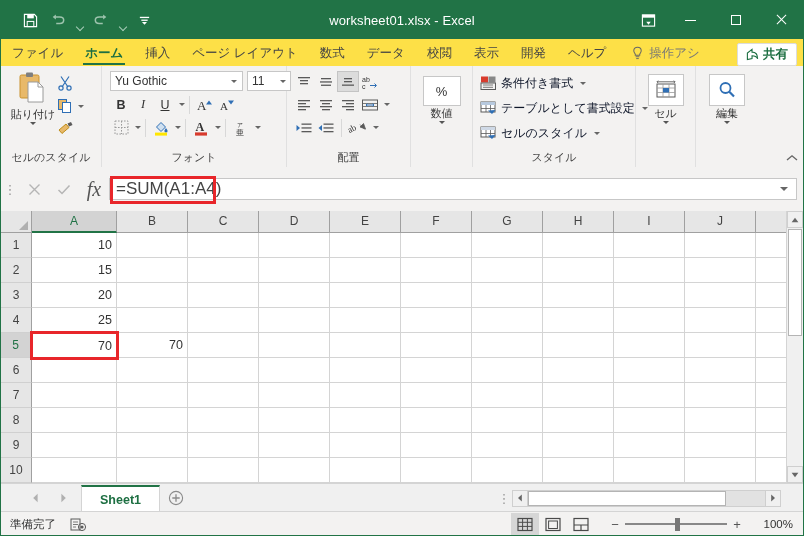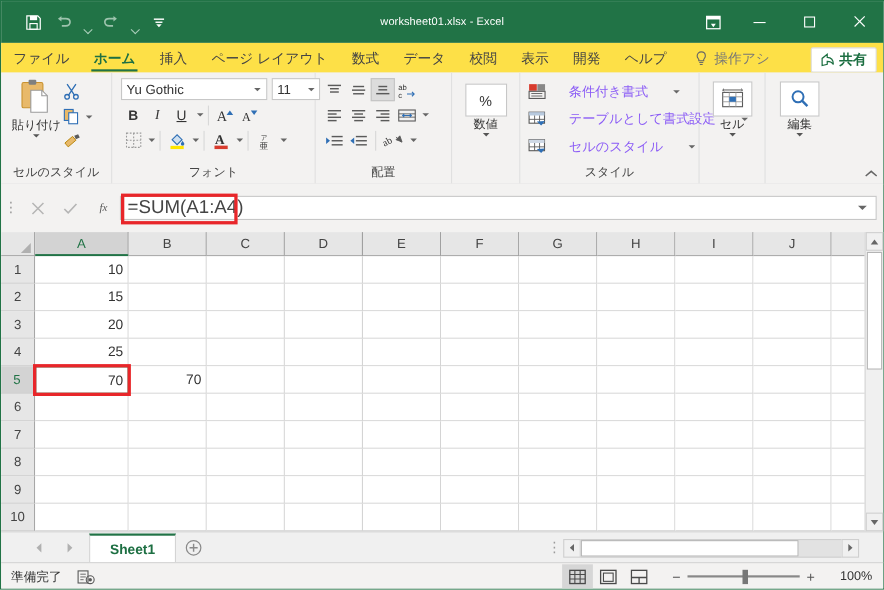--- a/index.html
+++ b/index.html
@@ -17,21 +17,21 @@
   .titlebar{position:absolute;left:0;top:0;width:802px;height:38px;background:#217346;
             display:flex;align-items:center;color:#fff;}
   .qat{display:flex;align-items:center;gap:2px;padding-left:16px;}
   .qat-btn{width:26px;height:26px;display:flex;align-items:center;justify-content:center;
            border-radius:2px;}
   .qat-btn svg{display:block;}
   .qat-caret{width:13px;height:26px;display:flex;align-items:flex-end;justify-content:center;
              padding-bottom:7px;}
   .qat-caret::after{content:"";width:5px;height:5px;border-left:1px solid #a9cdb9;
                     border-bottom:1px solid #a9cdb9;transform:rotate(-45deg);}
-  .title-text{position:absolute;left:0;right:0;text-align:center;font-size:10px;color:#fff;
+  .title-text{position:absolute;left:0;right:0;text-align:center;font-size:13px;color:#fff;
               pointer-events:none;letter-spacing:.1px;}
   .tb-right{margin-left:auto;display:flex;align-items:center;height:38px;}
   .signin{background:#fff;color:#217346;font-size:12px;padding:4px 12px;margin-right:10px;
           border-radius:1px;line-height:14px;}
   .ribbon-disp{width:40px;height:38px;display:flex;align-items:center;justify-content:center;}
   .wbtn{width:45px;height:38px;display:flex;align-items:center;justify-content:center;}
   .minline{width:11px;height:1px;background:#fff;}
   .maxbox{width:10px;height:10px;border:1px solid #fff;box-sizing:border-box;}
   .xmark{position:relative;width:12px;height:12px;}
   .xmark::before,.xmark::after{content:"";position:absolute;left:0;top:5px;width:13px;height:1px;
@@ -75,21 +75,21 @@
             font-size:12px;color:#333;padding-left:4px;line-height:18px;display:flex;
             align-items:center;justify-content:space-between;}
   .fontsize{width:44px;height:20px;background:#fff;border:1px solid #c7c7c7;box-sizing:border-box;
             font-size:12px;color:#333;padding-left:4px;line-height:18px;display:flex;
             align-items:center;justify-content:space-between;}
   .sep{width:1px;height:18px;background:#d8d8d8;margin:0 4px;}
   .fbtn{width:22px;height:21px;display:flex;align-items:center;justify-content:center;
         font-size:12.5px;color:#333;}
   .abtn{width:22px;height:21px;display:flex;align-items:center;justify-content:center;}
   .abtn.on{background:#dcdcdc;border:1px solid #c4c4c4;box-sizing:border-box;}
-  .styrow{display:flex;align-items:center;gap:20px;height:24px;font-size:12px;color:#8b5cf6;
+  .styrow{display:flex;align-items:center;gap:4px;height:24px;font-size:12px;color:#0f172a;
           white-space:nowrap;}
   .collapse{position:absolute;right:4px;bottom:2px;width:14px;height:14px;
             display:flex;align-items:center;justify-content:center;}
 
   
   .fbar{position:absolute;left:0;top:166px;width:802px;height:44px;background:#f3f2f1;
         display:flex;align-items:center;border-bottom:1px solid #d4d4d4;}
   .namebox{margin-left:7px;width:105px;height:22px;background:#fff;border:1px solid #c7c7c7;
            box-sizing:border-box;display:flex;align-items:center;padding:0 4px;font-size:12.5px;}
   .namebox .nb-val{flex:1;}
@@ -564,21 +564,21 @@
       <div class="fbi">
         <svg width="13" height="13" viewBox="0 0 13 13">
             <path d="M1.5 1.5 11.5 11.5M11.5 1.5 1.5 11.5" stroke="#b5b5b5" stroke-width="1.4" fill="none"></path>
           </svg>
       </div>
       <div class="fbi">
         <svg width="14" height="13" viewBox="0 0 14 13">
             <path d="M1.5 7 5 10.5 12.5 2.5" stroke="#b5b5b5" stroke-width="1.5" fill="none"></path>
           </svg>
       </div>
-      <div class="fbi" style="font-style:italic;font-family:'Liberation Serif',serif;color:#555;font-size:10px;">fx</div>
+      <div class="fbi" style="font-style:italic;font-family:'Liberation Serif',serif;color:#555;font-size:20px;">fx</div>
     </div>
     <div class="finput">
       <span class="fval">=SUM(A1:A4)</span>
       <span class="redbox"></span>
       <span class="fb-chev"></span>
     </div>
   </div>
 
   <div class="gridwrap">
     <div class="corner"></div>

